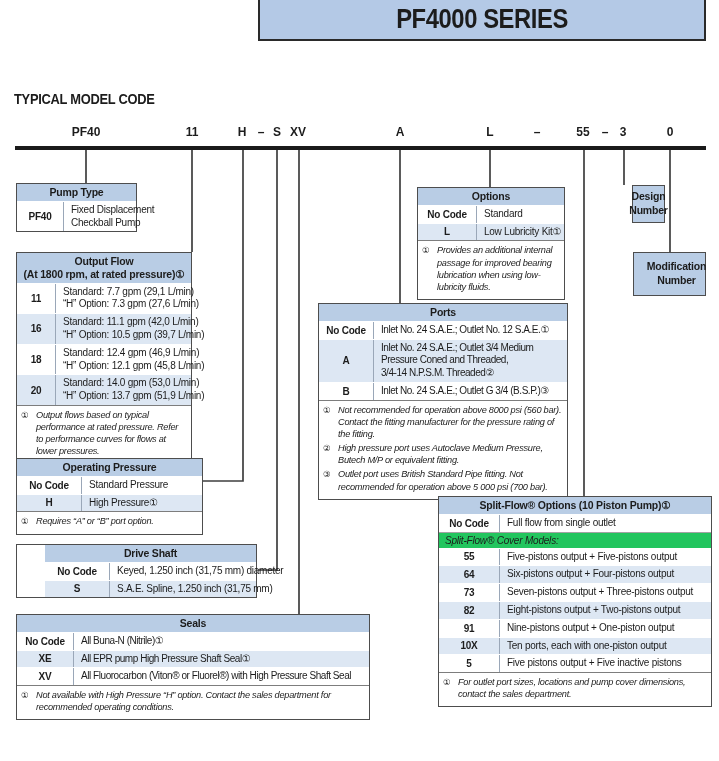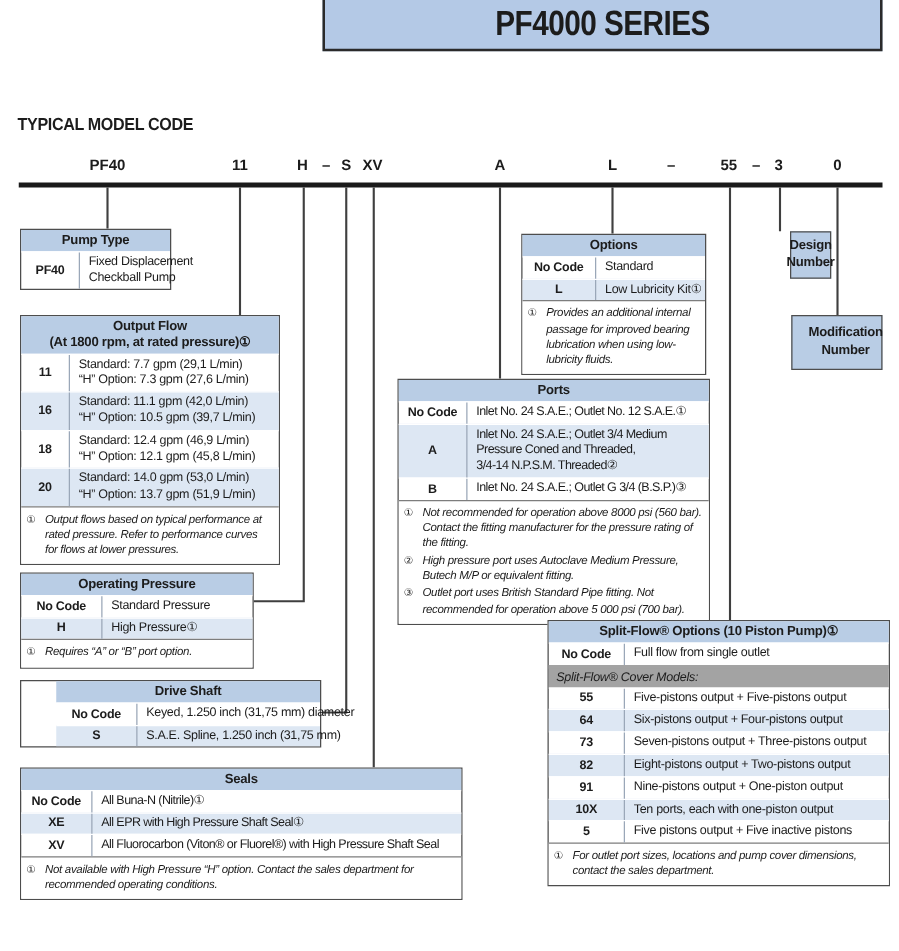--- a/index.html
+++ b/index.html
@@ -27,21 +27,21 @@
   .tbl-header{background:#b9cde5;font-size:10.5px;font-weight:bold;text-align:center;
               padding:2px 2px;line-height:1.22;white-space:pre-line;letter-spacing:-.2px;}
   .row{display:grid;border-top:1px solid #fff;}
   .row.alt{background:#dde7f3;}
   .code{display:grid;place-items:center;font-weight:bold;font-size:10px;
         text-align:center;letter-spacing:-.2px;padding:2px 1px;}
   .desc{border-left:1px solid #9aa7b8;padding:2px 4px 2px 7px;font-size:10px;
         letter-spacing:-.25px;line-height:1.28;white-space:pre;display:flex;
         flex-direction:column;justify-content:center;}
   .t-ports .desc,.t-seals .desc{letter-spacing:-.45px;}
-  .subheader{border-top:3px solid #a3a3a3;background:#a3a3a3;font-style:italic;
+  .subheader{border-top:1px solid #a3a3a3;background:#22c55e;font-style:italic;
              font-size:10px;padding:2px 4px 2px 6px;letter-spacing:-.2px;}
   .fnotes{border-top:1px solid #7d7d7d;background:#fff;padding:3px 5px 4px 4px;}
   .fnote{display:flex;margin:0 0 2px 0;}
   .fnote .num{flex:0 0 15px;font-size:8.5px;padding-top:1px;}
   .fnote .txt{font-style:italic;font-size:9.2px;line-height:1.32;letter-spacing:-.25px;}
 
   
   .label-box{position:absolute;background:#b9cde5;border:1.5px solid #4d4d4d;
              display:flex;align-items:center;justify-content:center;text-align:center;
              font-size:10.5px;font-weight:bold;line-height:1.3;white-space:pre-line;
@@ -99,21 +99,21 @@
 
   <div class="tbl cw46" style="left:16px;top:183px;width:121px;">
     <div class="tbl-header">Pump Type</div>
     <div class="row">
       <div class="code">PF40</div>
       <div class="desc">Fixed Displacement
 Checkball Pump</div>
     </div>
   </div>
 
-  <div class="tbl cw38" style="left:16px;top:252px;width:208px;">
+  <div class="tbl cw38" style="left:16px;top:252px;width:176px;">
     <div class="tbl-header">Output Flow
 (At 1800 rpm, at rated pressure)①</div>
     <div class="row">
       <div class="code">11</div>
       <div class="desc">Standard: 7.7 gpm (29,1 L/min)
 “H” Option: 7.3 gpm (27,6 L/min)</div>
     </div>
     <div class="row alt">
       <div class="code">16</div>
       <div class="desc">Standard: 11.1 gpm (42,0 L/min)
@@ -168,21 +168,21 @@
   </div>
 
   <div class="tbl cw56 t-seals" style="left:16px;top:614px;width:354px;">
     <div class="tbl-header">Seals</div>
     <div class="row">
       <div class="code">No Code</div>
       <div class="desc">All Buna-N (Nitrile)①</div>
     </div>
     <div class="row alt">
       <div class="code">XE</div>
-      <div class="desc">All EPR with High Pressure Shaft Seal①</div>
+      <div class="desc">All EPR pump High Pressure Shaft Seal①</div>
     </div>
     <div class="row">
       <div class="code">XV</div>
       <div class="desc">All Fluorocarbon (Viton® or Fluorel®) with High Pressure Shaft Seal</div>
     </div>
     <div class="fnotes">
       <div class="fnote">
         <span class="num">①</span>
         <span class="txt">Not available with High Pressure “H” option. Contact the sales department for recommended operating conditions.</span>
       </div>

